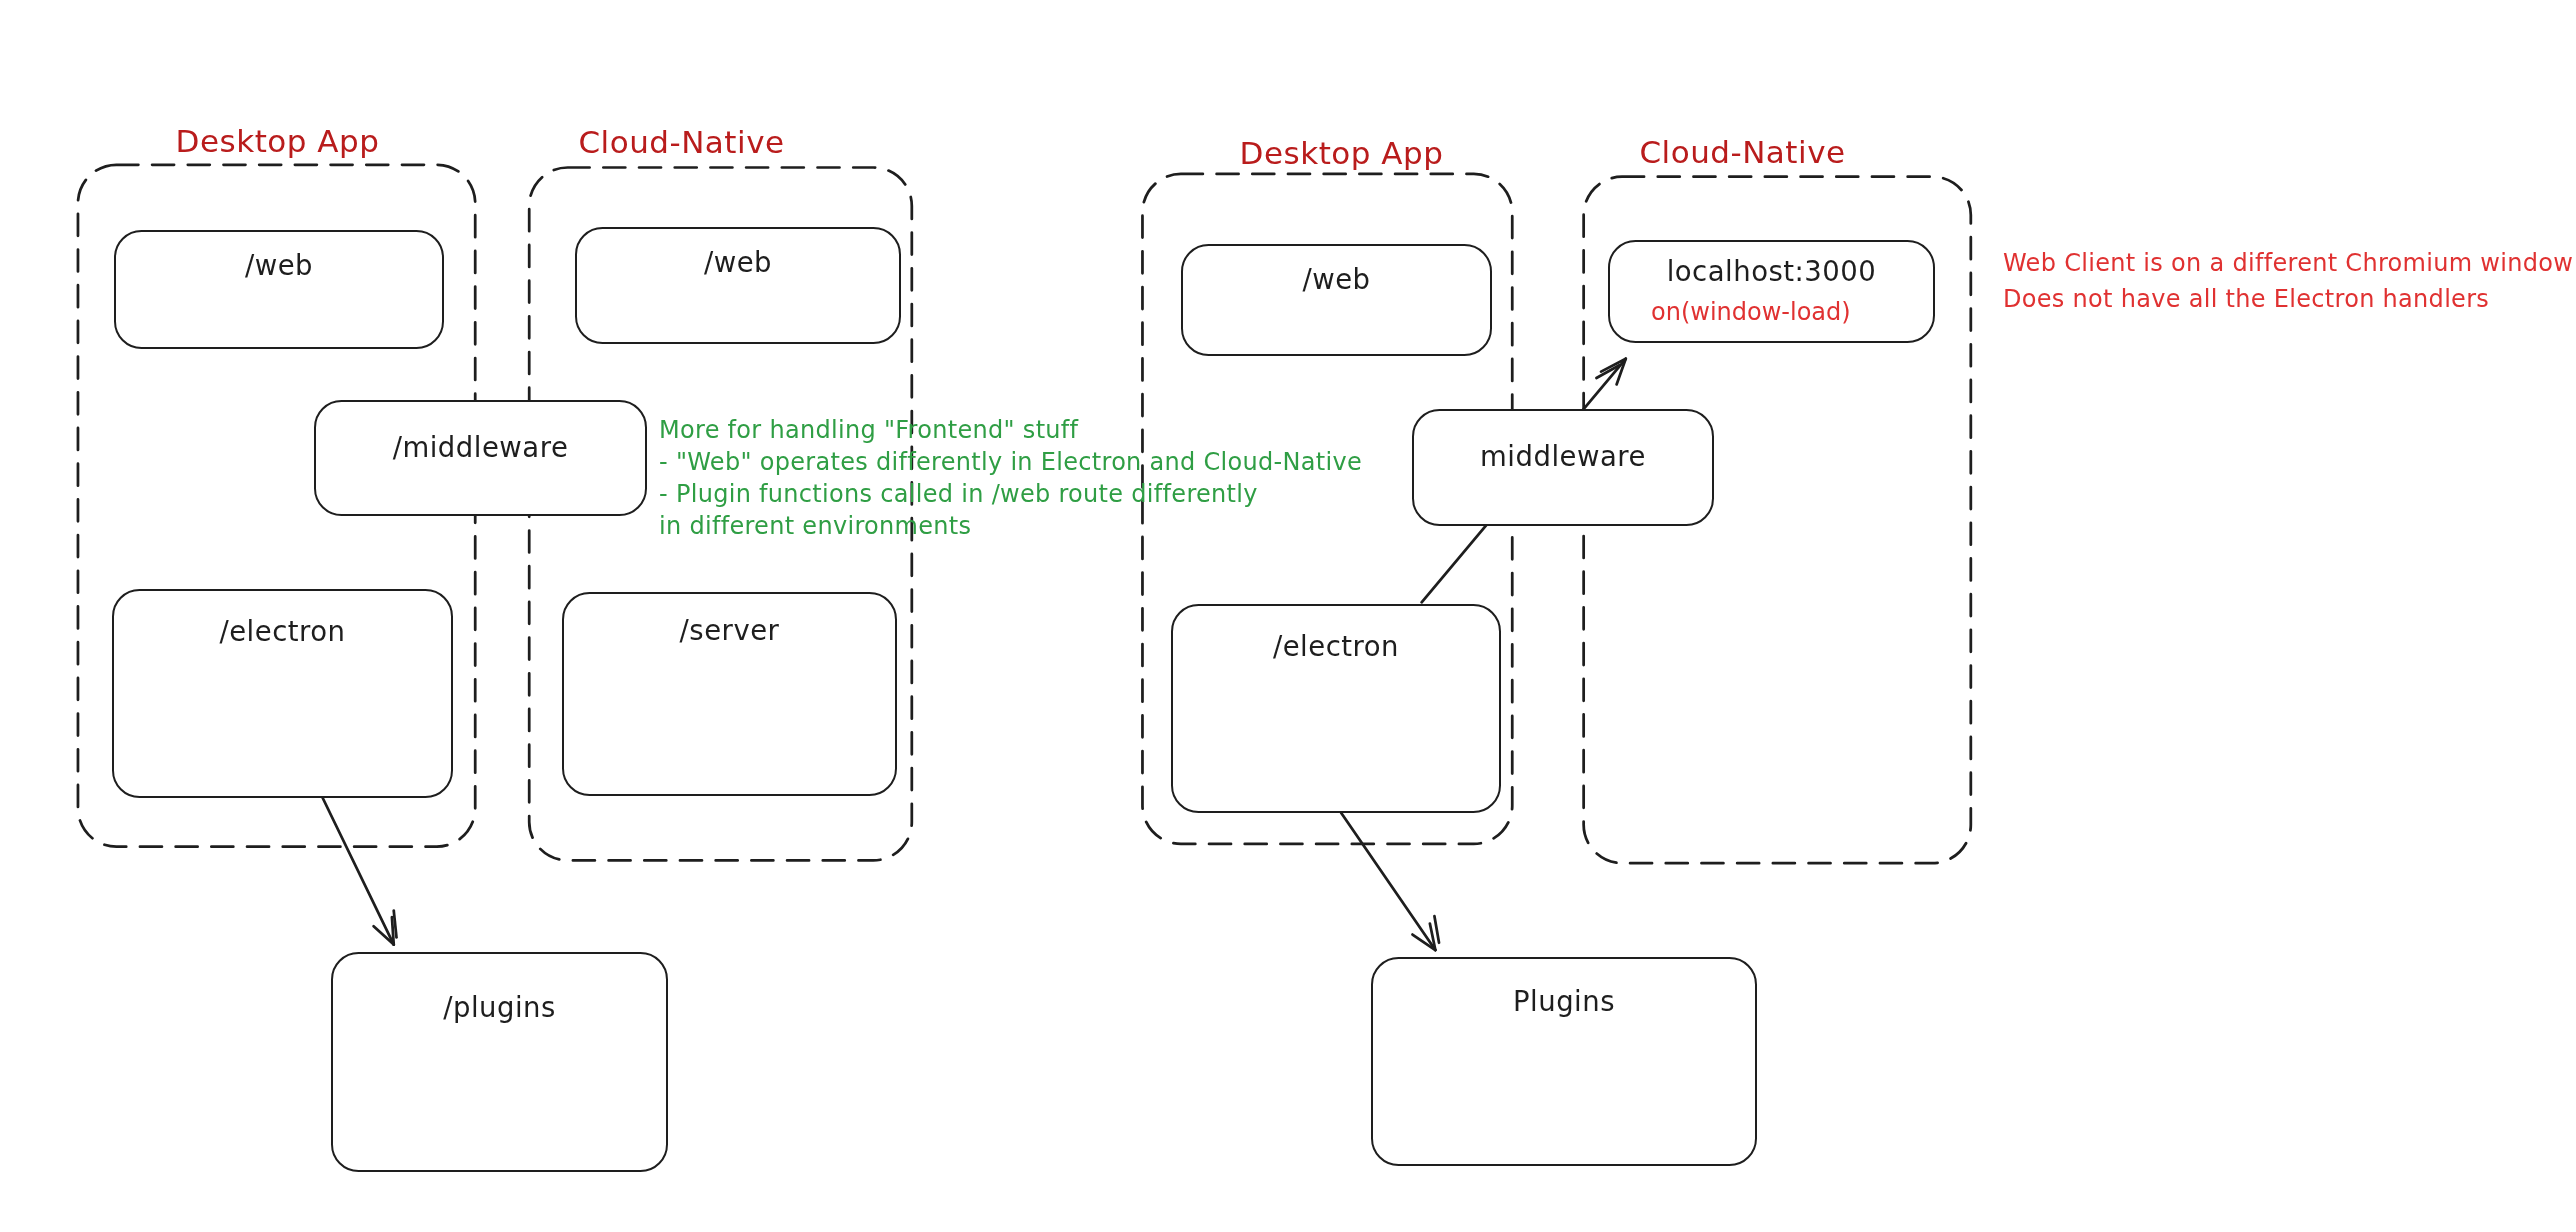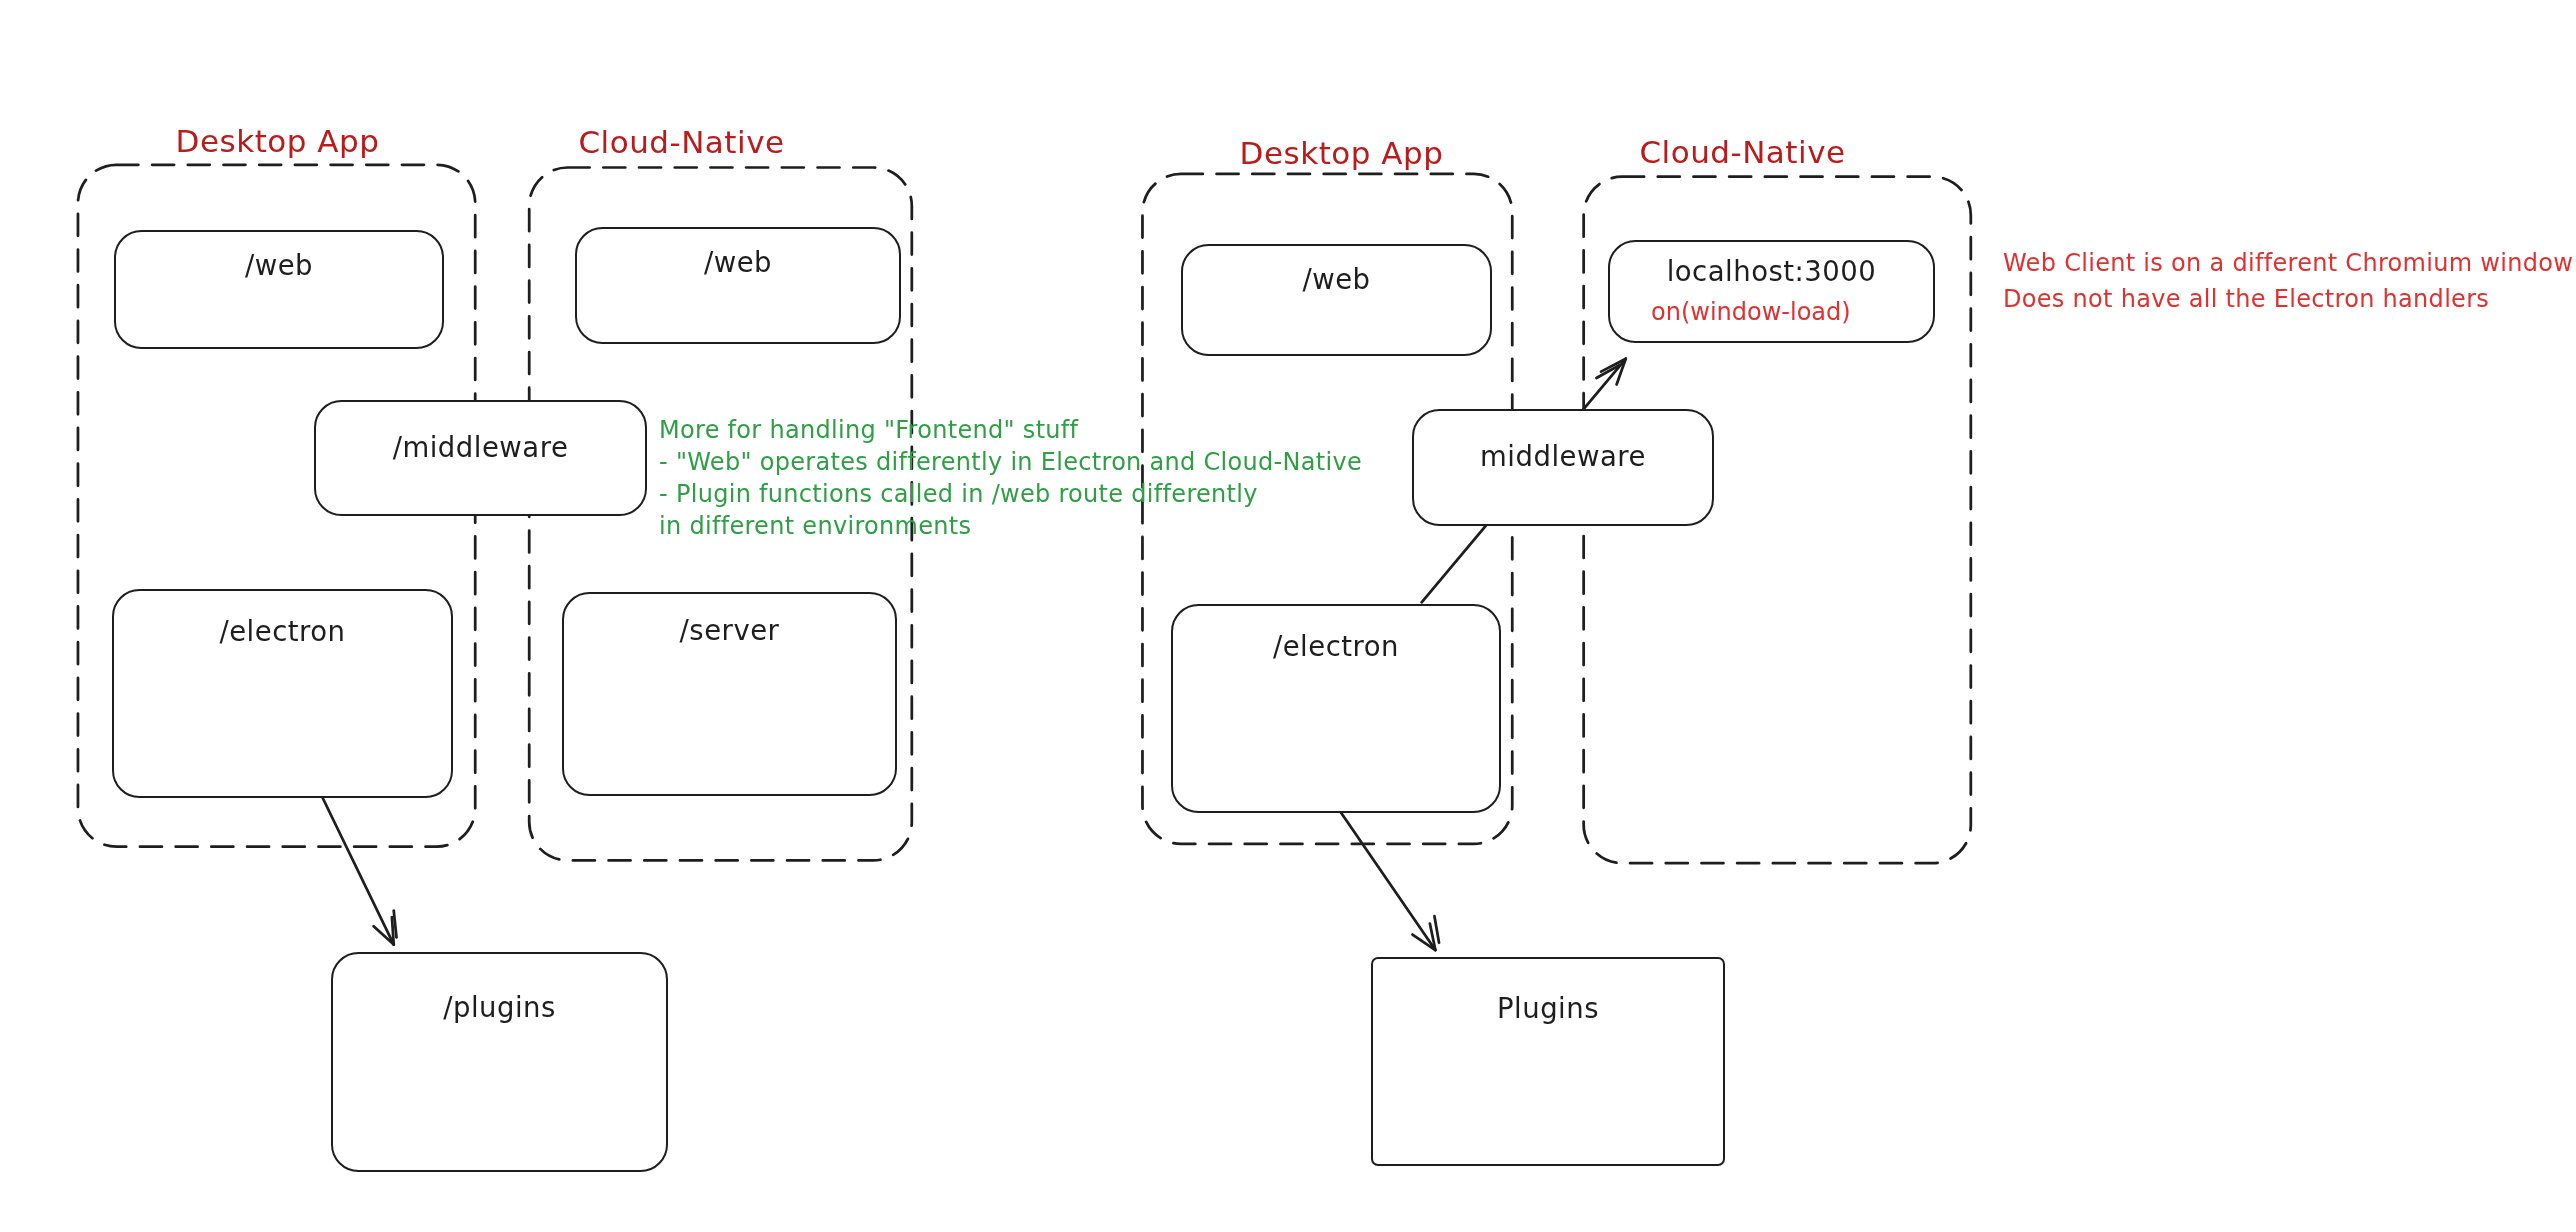--- a/index.html
+++ b/index.html
@@ -137,21 +137,21 @@
   </div>
 
   <div class="node" style="left:1368px; top:409px; width:302px; height:117px; padding-top:29px;margin-left:44px;">
     <div class="label">middleware</div>
   </div>
 
   <div class="node" style="left:1171px; top:604px; width:330px; height:209px; padding-top:24px;">
     <div class="label">/electron</div>
   </div>
 
-  <div class="node" style="left:1371px; top:957px; width:354px; height:209px; padding-top:33px;border-radius:7px;">
+  <div class="node" style="left:1371px; top:957px; width:386px; height:209px; padding-top:26px;">
     <div class="label">Plugins</div>
   </div>
 
   <div class="note note-red" style="left:2003px; top:245px;">
     <div class="note-line">Web Client is on a different Chromium window</div>
     <div class="note-line">Does not have all the Electron handlers</div>
   </div>
 
 </div>
 

